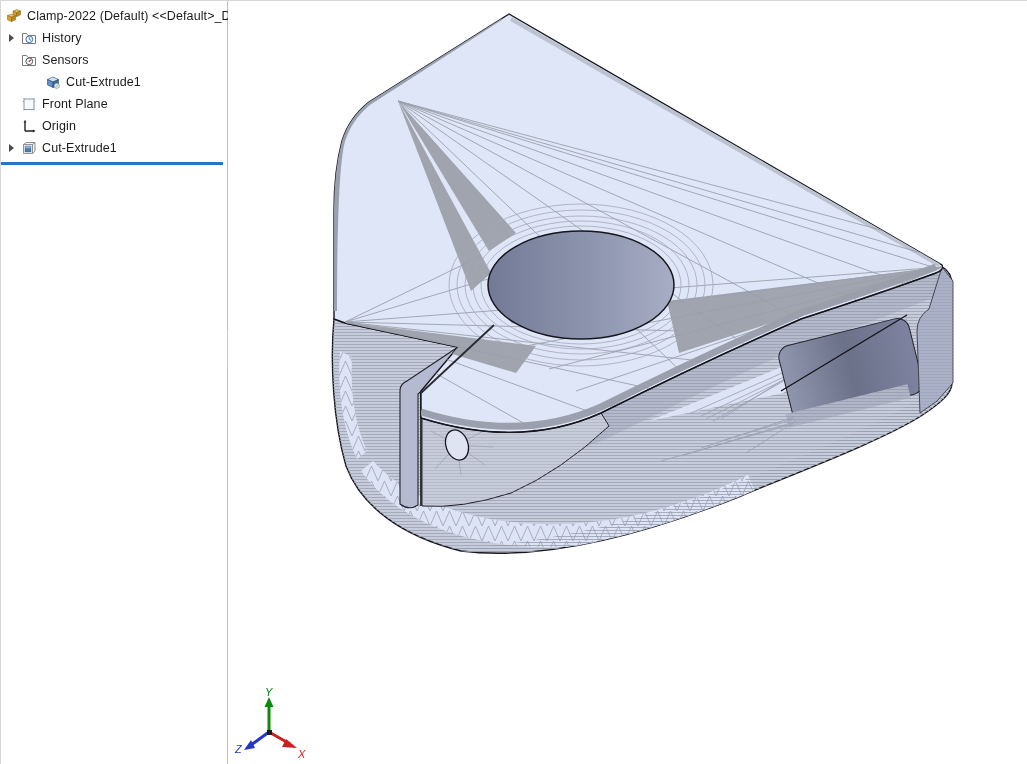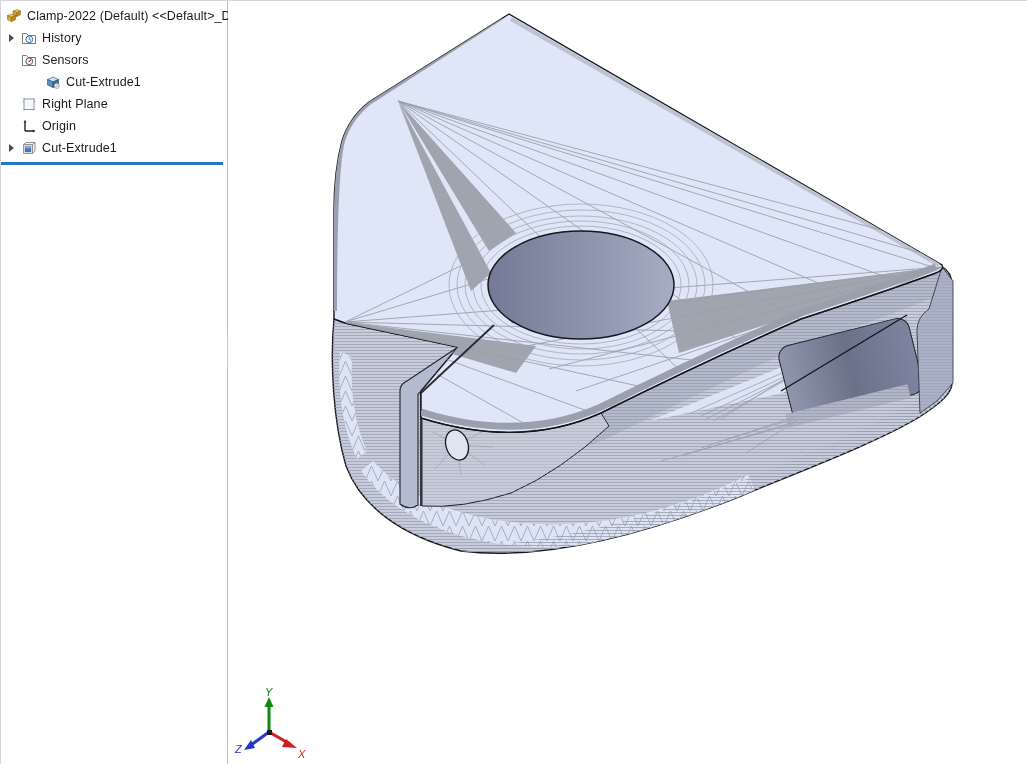--- a/index.html
+++ b/index.html
@@ -79,30 +79,30 @@
           <polygon points="2.5,5.5 8,8 8,13.5 2.5,11" fill="#5f92c8"></polygon>
           <polygon points="13.5,5.5 8,8 8,13.5 13.5,11" fill="#3a6ca3"></polygon>
         </g>
         <circle cx="11.8" cy="11.8" r="2.6" fill="#e9edf2" stroke="#7c8894" stroke-width=".7"></circle>
         <path d="M10.6,12.9 L13,10.8" stroke="#7c8894" stroke-width=".7"></path>
       </svg>
       <span class="lbl">Cut-Extrude1</span>
     </div>
 
 
-
-
     <div class="row">
       <span class="arrowbox"></span>
       <svg class="icon16" viewBox="0 0 16 16">
         <rect x="3" y="3" width="10" height="10.5" fill="#eef3fa" fill-opacity=".5" stroke="#8596aa" stroke-width="1"></rect>
         <path d="M3,5.5 h-1.3 M3,3 v-1 M13,5.5 h1.3 M13,3 v-1 M3,13.5 v1 M13,13.5 v1" stroke="#8596aa" stroke-width=".8"></path>
       </svg>
-      <span class="lbl">Right Plane</span>
-    </div>
+      <span class="lbl">Front Plane</span>
+    </div>
+
+
 
     <div class="row">
       <span class="arrowbox"></span>
       <svg class="icon16" viewBox="0 0 16 16">
         <path d="M4,13 V4 M4,13 H12.5" fill="none" stroke="#222222" stroke-width="1.4"></path>
         <polygon points="4,1.8 2.6,4.6 5.4,4.6" fill="#222222"></polygon>
         <polygon points="14.6,13 11.8,11.6 11.8,14.4" fill="#222222"></polygon>
       </svg>
       <span class="lbl">Origin</span>
     </div>

